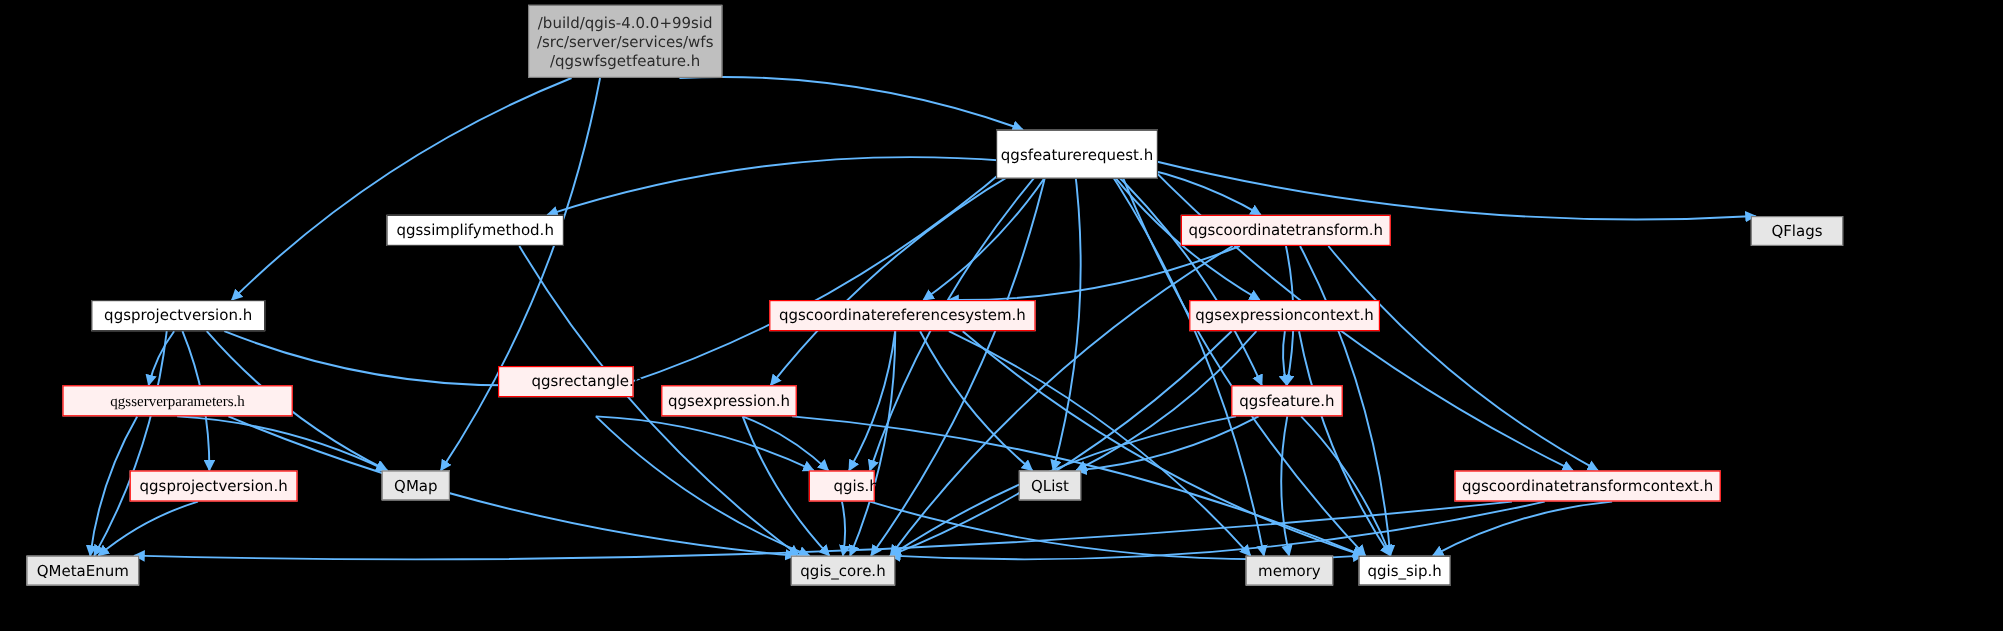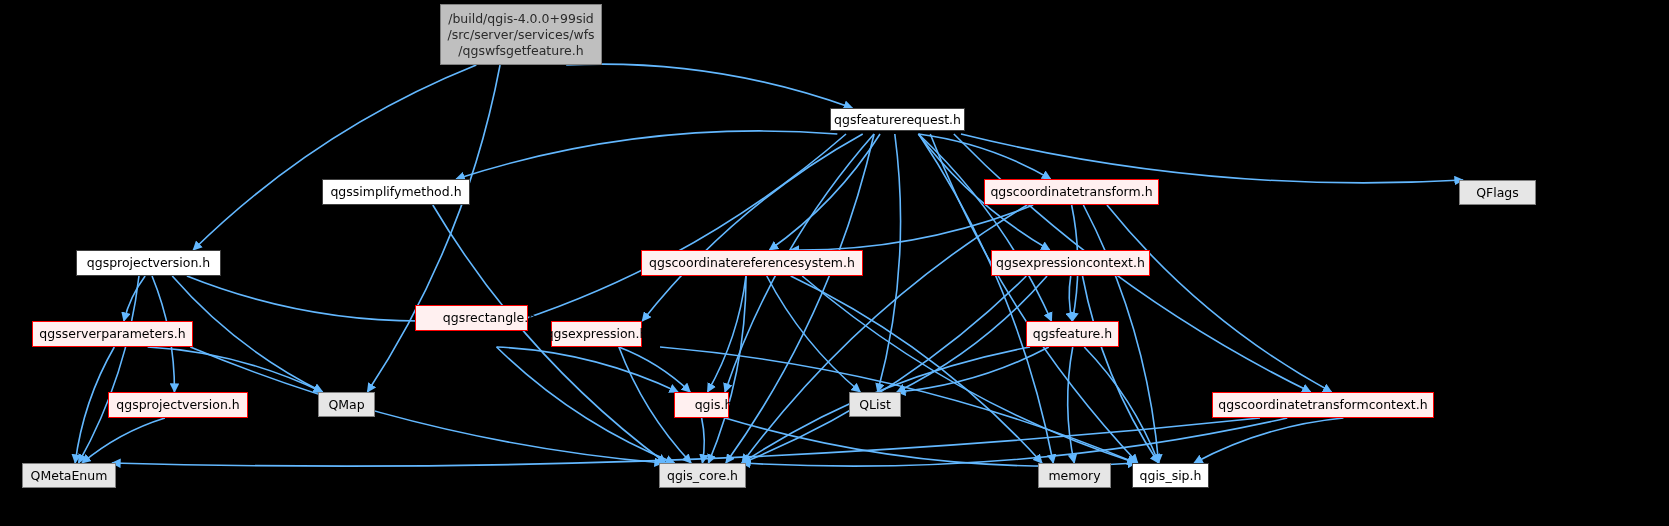--- a/index.html
+++ b/index.html
@@ -120,30 +120,30 @@
         <path d="M 725 418 Q 926.3641322910661 478.2742584082626 1136 463" marker-end="url(#arrow)"></path>
         <path d="M 1287.26 418 Q 1017.7554925785802 478.37124629770244 742 463" marker-end="url(#arrow)"></path>
         <path d="M 1343.42 418 Q 1264.25 425.566 1194.08 463" marker-end="url(#arrow)"></path>
         <path d="M 1260 418 Q 687.4884039880061 478.47083951624575 112 463" marker-end="url(#arrow)"></path>
       </g>
   </svg>
   <div id="nodes-layer">
       <div class="node header" style="left: 440px; top: 4px; width: 162px; height: 61px;">/build/qgis-4.0.0+99sid
 /src/server/services/wfs
 /qgswfsgetfeature.h</div>
-      <div class="node link" style="left: 830px; top: 108px; width: 135px; height: 23px;">qgsfeaturerequest.h</div>
+      <div class="node link" style="left: 830px; top: 108px; width: 135px; height: 41px;">qgsfeaturerequest.h</div>
       <div class="node link" style="left: 322px; top: 179px; width: 148px; height: 26px;">qgssimplifymethod.h</div>
       <div class="node redlink" style="left: 984px; top: 179px; width: 175px; height: 26px;">qgscoordinatetransform.h</div>
       <div class="node plain" style="left: 1459px; top: 180px; width: 77px; height: 25px;">QFlags</div>
       <div class="node link" style="left: 76px; top: 250px; width: 145px; height: 26px;">qgsprojectversion.h</div>
       <div class="node redlink" style="left: 641px; top: 250px; width: 222px; height: 26px;">qgscoordinatereferencesystem.h</div>
       <div class="node redlink" style="left: 991px; top: 250px; width: 159px; height: 26px;">qgsexpressioncontext.h</div>
-      <div class="node redlink" style="left: 32px; top: 321px; width: 161px; height: 26px;">qgsserverparameters.h</div>
+      <div class="node redlink" style="left: 52px; top: 321px; width: 192px; height: 26px; font-family: Liberation Serif, serif;">qgsserverparameters.h</div>
       <div class="node redlink" style="left: 415px; top: 305px; width: 113px; height: 26px; padding-left: 36px;">qgsrectangle.h</div>
-      <div class="node redlink" style="left: 551px; top: 321px; width: 91px; height: 26px;">qgsexpression.h</div>
+      <div class="node redlink" style="left: 551px; top: 321px; width: 113px; height: 26px;">qgsexpression.h</div>
       <div class="node redlink" style="left: 1026px; top: 321px; width: 93px; height: 26px;">qgsfeature.h</div>
       <div class="node redlink" style="left: 108px; top: 392px; width: 140px; height: 26px;">qgsprojectversion.h</div>
       <div class="node plain" style="left: 318px; top: 392px; width: 57px; height: 25px;">QMap</div>
       <div class="node redlink" style="left: 674px; top: 392px; width: 55px; height: 26px; padding-left: 24px;">qgis.h</div>
       <div class="node plain" style="left: 849px; top: 392px; width: 52px; height: 25px;">QList</div>
       <div class="node redlink" style="left: 1212px; top: 392px; width: 222px; height: 26px;">qgscoordinatetransformcontext.h</div>
       <div class="node plain" style="left: 22px; top: 463px; width: 94px; height: 25px;">QMetaEnum</div>
       <div class="node plain" style="left: 659px; top: 463px; width: 87px; height: 25px;">qgis_core.h</div>
       <div class="node plain" style="left: 1038px; top: 463px; width: 73px; height: 25px;">memory</div>
       <div class="node link" style="left: 1132px; top: 463px; width: 77px; height: 25px;">qgis_sip.h</div>

